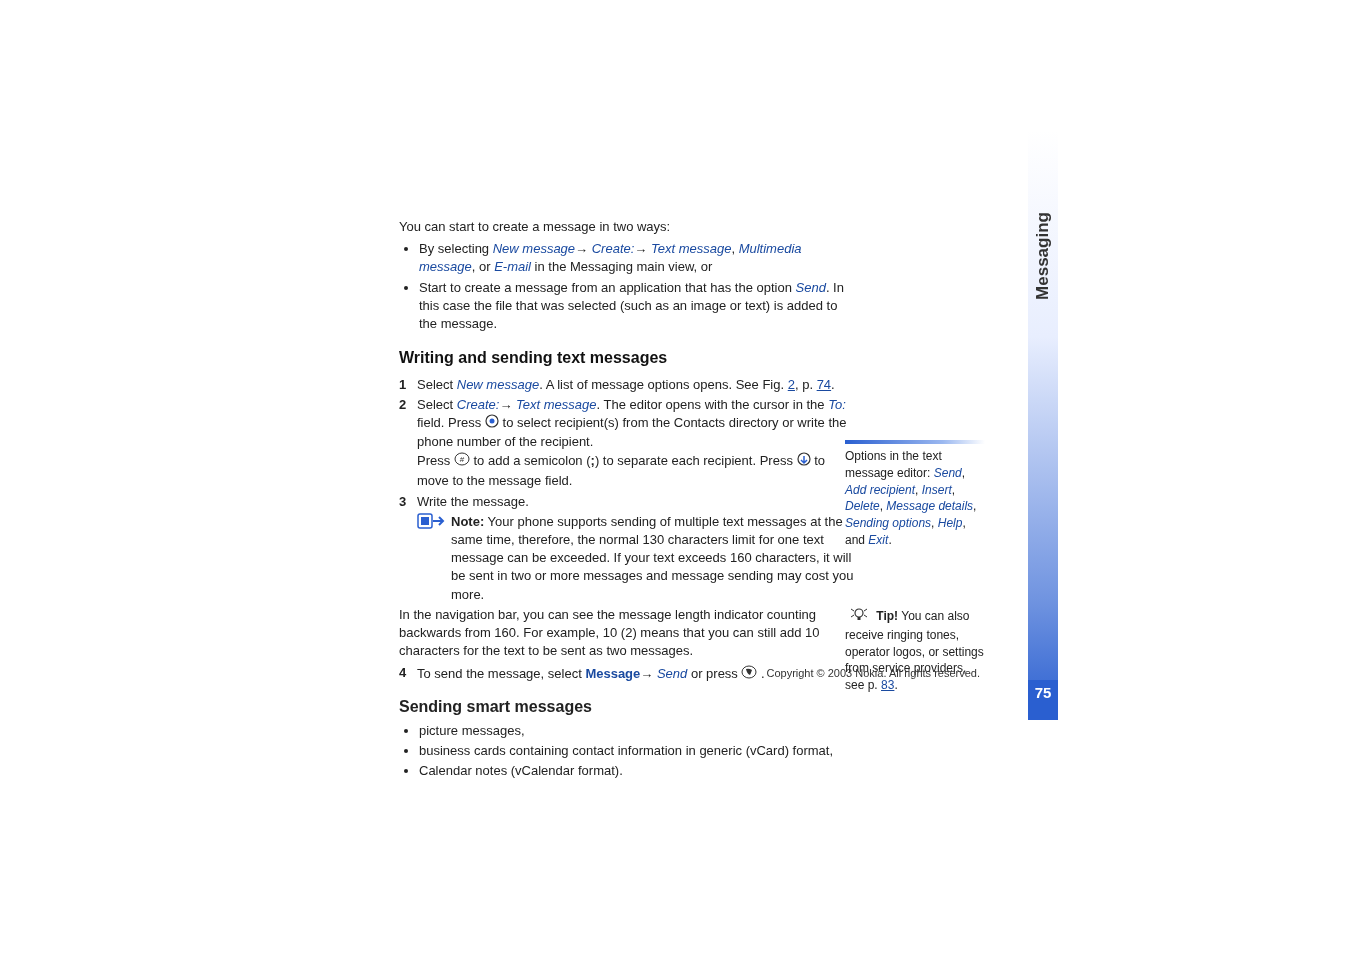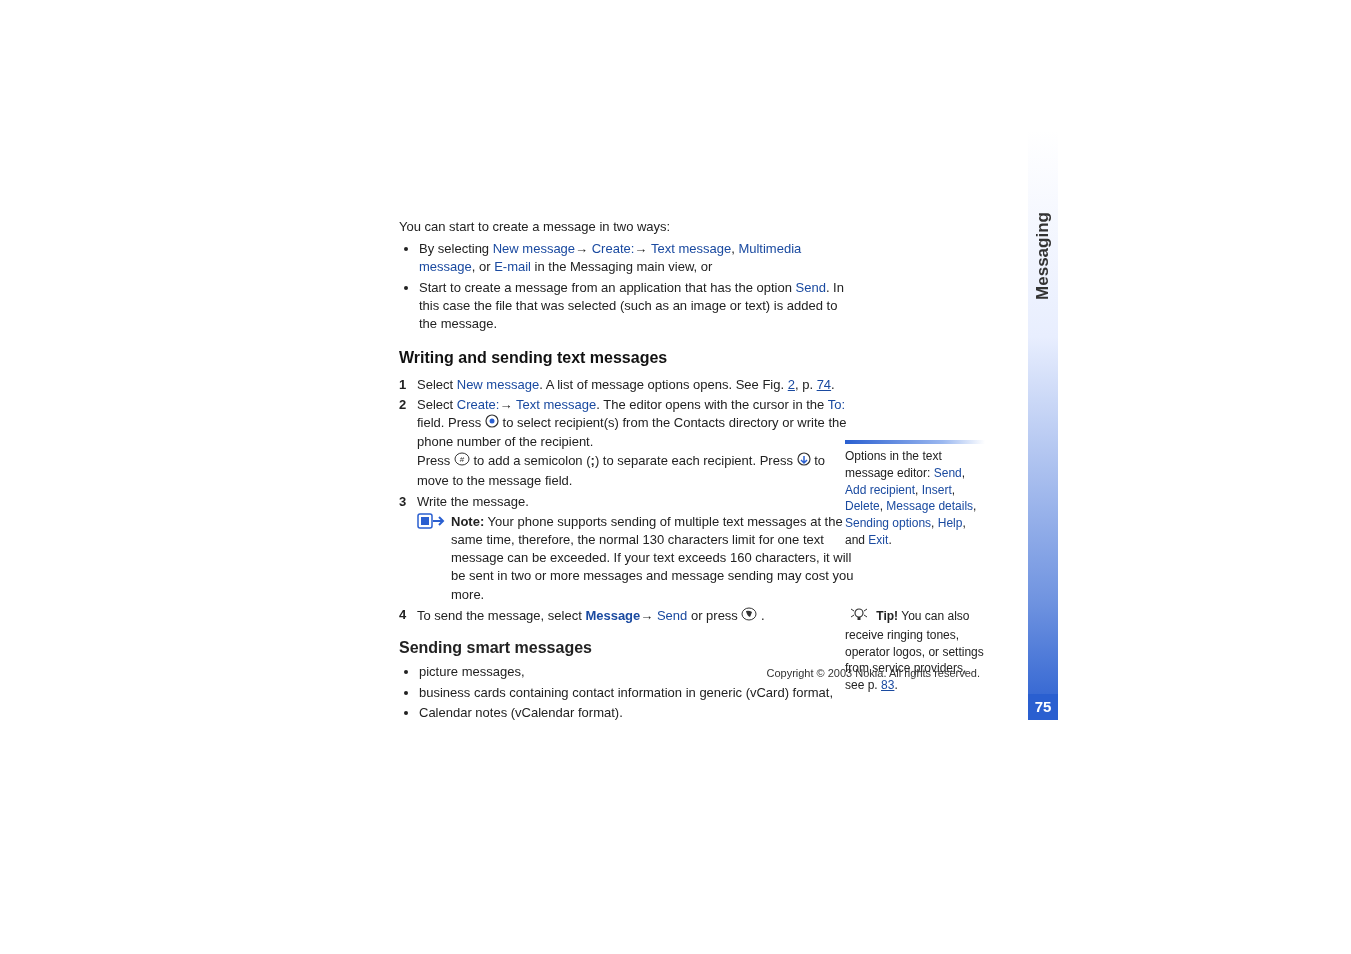--- a/index.html
+++ b/index.html
@@ -38,21 +38,21 @@
   h3.sub-heading {
     font-size: 16px;
     font-weight: bold;
     margin: 10px 0 4px 0;
   }
   ol.numbered { list-style: none; padding: 0; margin: 0; }
   ol.numbered > li { display: flex; margin-bottom: 2px; }
   ol.numbered > li .num { width: 18px; font-weight: bold; flex-shrink: 0; }
   ol.numbered > li .txt { flex: 1; }
 
-  .italic-link { color: #1a4aa0; }
+  .italic-link { color: #1a4aa0; font-style: italic; }
   .link { color: #1a4aa0; text-decoration: underline; }
   .bold { font-weight: bold; }
   .blue-bold { font-weight: bold; color: #1a4aa0; }
 
   .sidebar {
     position: absolute;
     left: 845px;
     top: 440px;
     width: 140px;
     font-size: 12px;
@@ -91,21 +91,21 @@
     text-align: center;
     font-size: 17px;
     font-weight: bold;
     color: #333;
   }
   .page-num-box {
     position: absolute;
     bottom: 0;
     left: 0;
     width: 30px;
-    height: 26px;
+    height: 40px;
     background: #2a5fd0;
     color: #fff;
     font-weight: bold;
     font-size: 15px;
     text-align: center;
     line-height: 26px;
   }
   .copyright {
     position: absolute;
     left: 375px;
@@ -193,20 +193,21 @@
               <rect x="1" y="1" width="14" height="14" rx="2" fill="#fff" stroke="#2a5fd0" stroke-width="1.5"></rect>
               <rect x="4" y="4" width="8" height="8" fill="#2a5fd0"></rect>
               <path d="M16 8 L26 8 M22 4 L26 8 L22 12" fill="none" stroke="#2a5fd0" stroke-width="2"></path>
             </svg></span>
       </div>
       <div class="ntxt">
         <span class="bold">Note:</span><span> Your phone supports sending of multiple text messages at the same time, therefore, the normal 130 characters limit for one text message can be exceeded. If your text exceeds 160 characters, it will be sent in two or more messages and message sending may cost you more.</span>
       </div>
     </div>
 
+    <p class="indent">In the navigation bar, you can see the message length indicator counting backwards from 160. For example, 10 (2) means that you can still add 10 characters for the text to be sent as two messages.</p>
 
     <ol class="numbered">
       <li>
         <span class="num">4</span>
         <span class="txt">
           <span>To send the message, select </span><span class="blue-bold">Message</span><span class="arrow">→ </span><span class="italic-link">Send</span><span> or press </span>
           <span class="key-icon"><svg viewBox="0 0 16 16">
                 <ellipse cx="8" cy="8" rx="7" ry="6" fill="none" stroke="#333" stroke-width="1"></ellipse>
                 <path d="M5 5 Q8 4 11 6 Q10 9 9 11 Q6 10 5 5" fill="#333"></path>
               </svg></span>

